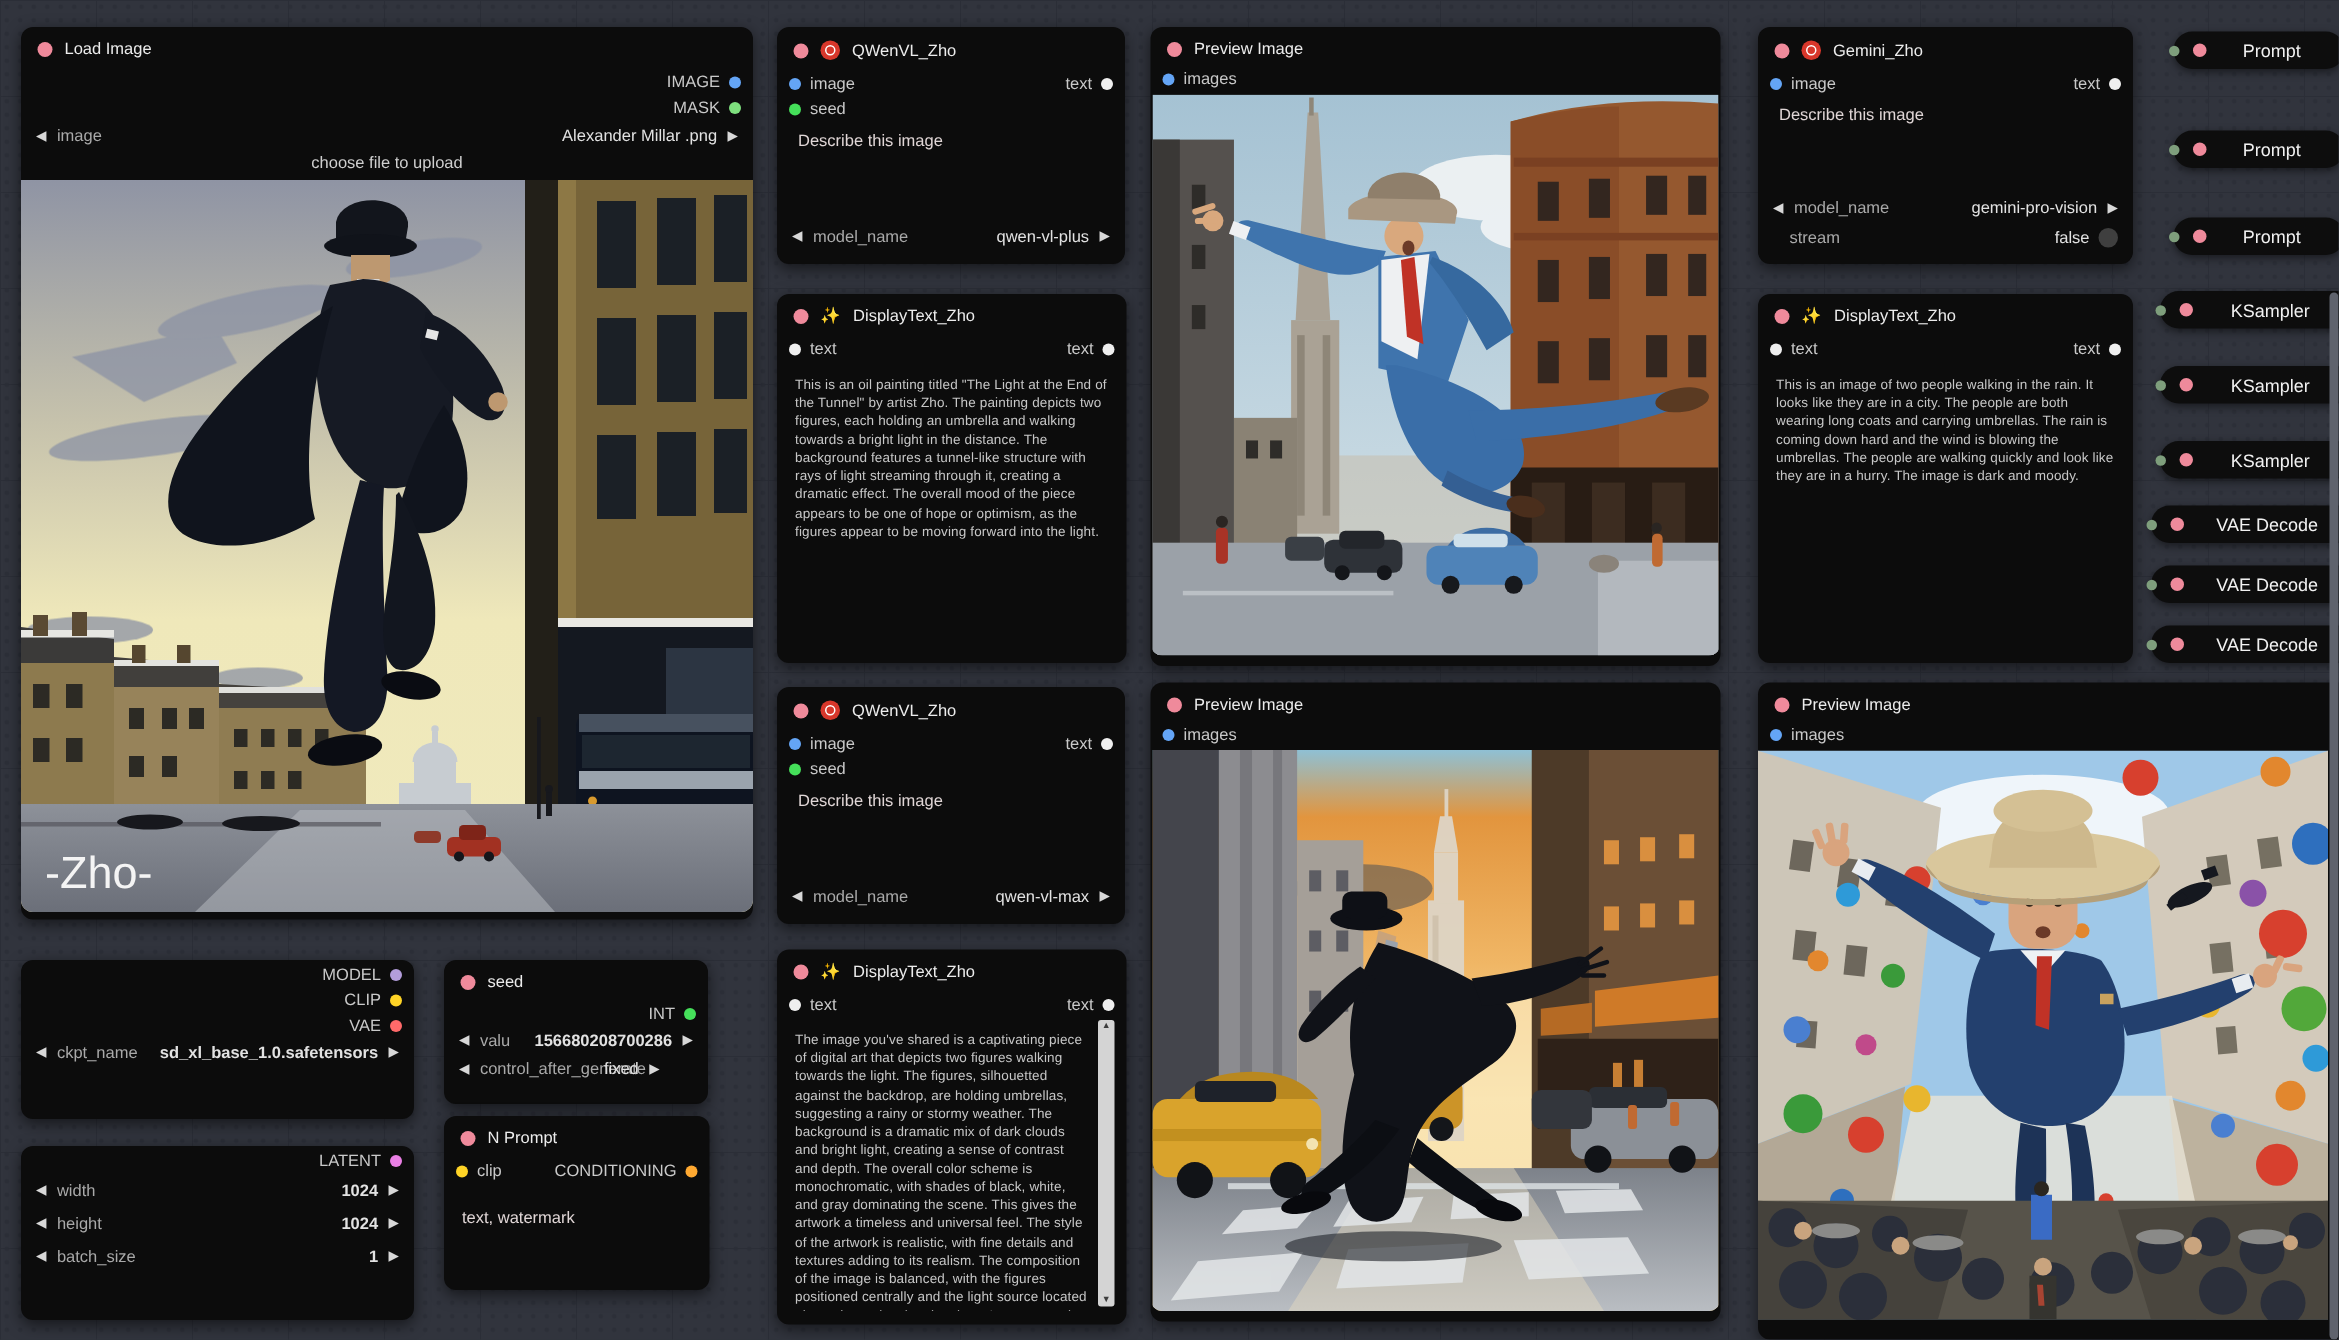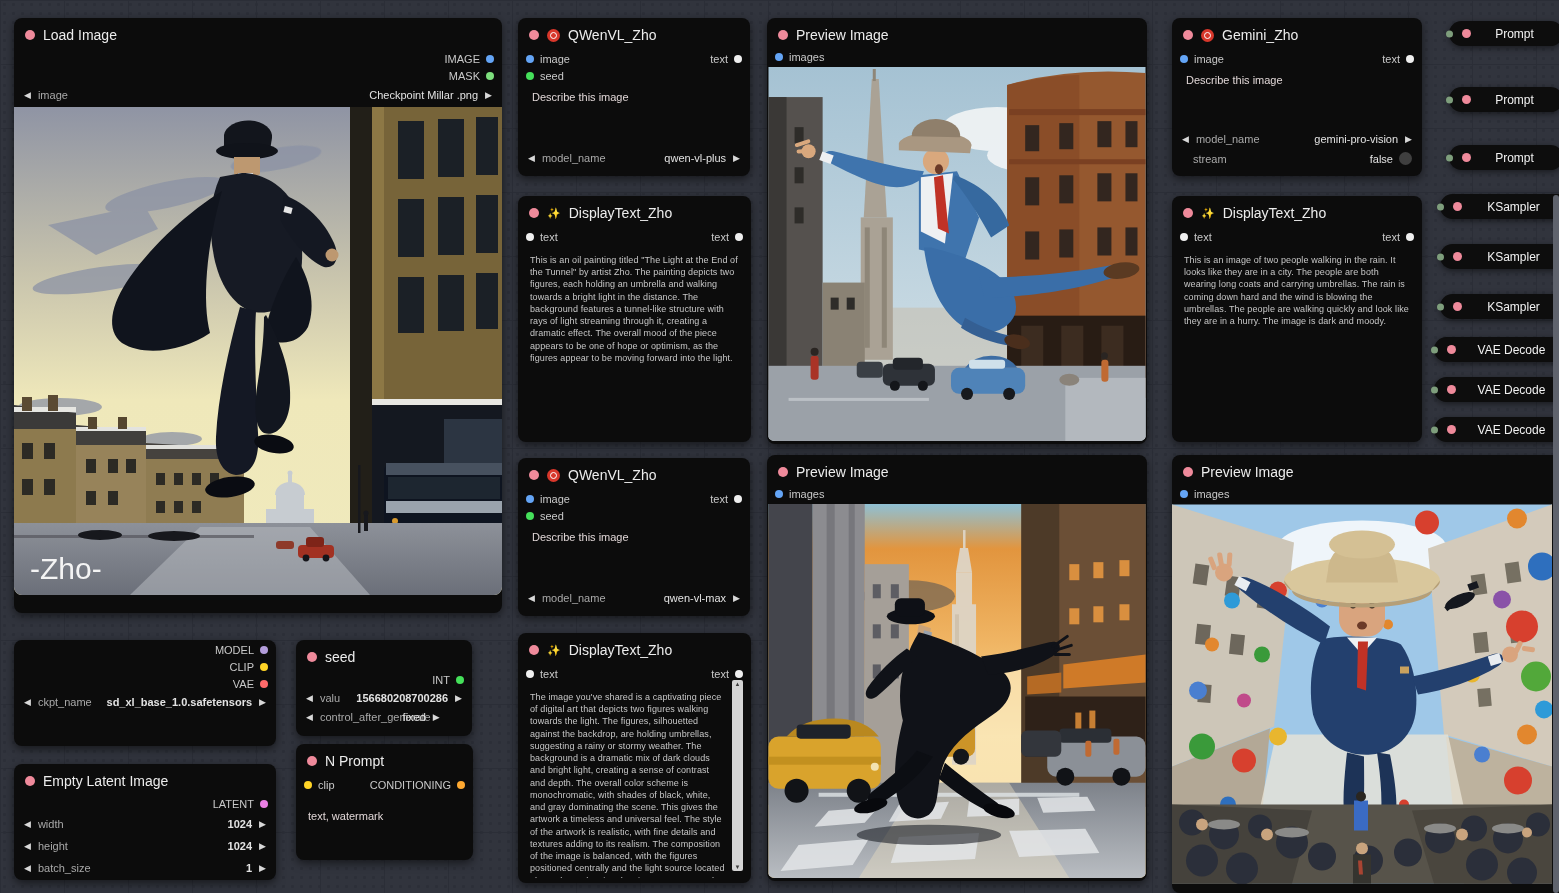--- a/index.html
+++ b/index.html
@@ -10,21 +10,21 @@
       linear-gradient(#2b2e37 1px,transparent 1px),
       linear-gradient(90deg,#2b2e37 1px,transparent 1px),
       radial-gradient(circle,#2c2f38 1.3px,transparent 1.8px);
     background-size:64px 64px,64px 64px,9px 9px;
     font-family:"Liberation Sans","DejaVu Sans",sans-serif;
     -webkit-font-smoothing:antialiased;
   }
   .node{position:absolute;background:#0c0c0c;border-radius:8px;box-shadow:0 3px 10px rgba(0,0,0,.55);color:#ddd;font-size:11px}
   .nhead{display:flex;align-items:center;gap:8px;padding:9px 11px 5px}
   .cdot{width:10px;height:10px;border-radius:50%;background:#ef8a9b;flex:none}
-  .ntitle{color:#ececec;font-size:14px;white-space:nowrap}
+  .ntitle{color:#ececec;font-size:11px;white-space:nowrap}
   .logo{width:13px;height:13px;border-radius:50%;background:#d8372b;flex:none;position:relative}
   .logo::after{content:"";position:absolute;left:3px;top:3px;width:5px;height:5px;border:1.4px solid #fff;border-radius:50%}
   .spark{font-size:11px;line-height:1}
   .srow{display:flex;align-items:center;gap:6px;padding:1px 8px;height:15px}
   .srow.dual{justify-content:space-between}
   .side{display:flex;align-items:center;gap:6px}
   .srow.out{justify-content:flex-end}
   .pdot{width:8px;height:8px;border-radius:50%;flex:none}
   .slabel{color:#c9c9c9;font-size:11px;white-space:nowrap}
   .wrow{display:flex;align-items:center;padding:1px 10px;height:17px;color:#b5b5b5;white-space:nowrap;overflow:hidden}
@@ -57,23 +57,24 @@
     <span class="slabel">IMAGE</span>
     <span class="pdot" style="background:#64a5f6"></span>
   </div>
   <div class="srow out">
     <span class="slabel">MASK</span>
     <span class="pdot" style="background:#7ee07e"></span>
   </div>
   <div class="wrow" style="margin-top:1px">
     <span class="arr">◀</span>
     <span class="wlabel">image</span>
-    <span class="wval">Checkpoint Millar .png</span>
+    <span class="wval">Alexander Millar .png</span>
     <span class="arr">▶</span>
   </div>
+  <div class="center">choose file to upload</div>
   <div class="imgwrap" style="margin-top:3px">
     <svg width="488" height="488" viewBox="0 0 488 488">
       <defs>
         <linearGradient id="sky1" x1="0" y1="0" x2="0" y2="1">
           <stop offset="0" stop-color="#8f94a4"></stop>
             <stop offset=".33" stop-color="#c6c2ac"></stop>
           <stop offset=".6" stop-color="#efe8ba"></stop>
             <stop offset="1" stop-color="#f0eabd"></stop>
         </linearGradient>
         <linearGradient id="road1" x1="0" y1="0" x2="0" y2="1">
@@ -807,24 +808,20 @@
   </div>
   <div class="wrow">
     <span class="arr">◀</span>
     <span class="wlabel">control_after_generate</span>
     <span class="wval" style="margin-left:-28px">fixed</span>
     <span class="arr">▶</span>
   </div>
 </div>
 
 <div class="node" style="left:14px;top:764px;width:262px;height:116px">
-  <div class="nhead">
-    <span class="cdot"></span>
-    <span class="ntitle">Empty Latent Image</span>
-  </div>
   <div class="srow out" style="margin-top:1px">
     <span class="slabel">LATENT</span>
       <span class="pdot" style="background:#ea7fe4"></span>
   </div>
   <div class="wrow" style="margin-top:2px">
     <span class="arr">◀</span>
     <span class="wlabel">width</span>
     <span class="wval" style="font-weight:bold">1024</span>
     <span class="arr">▶</span>
   </div>

